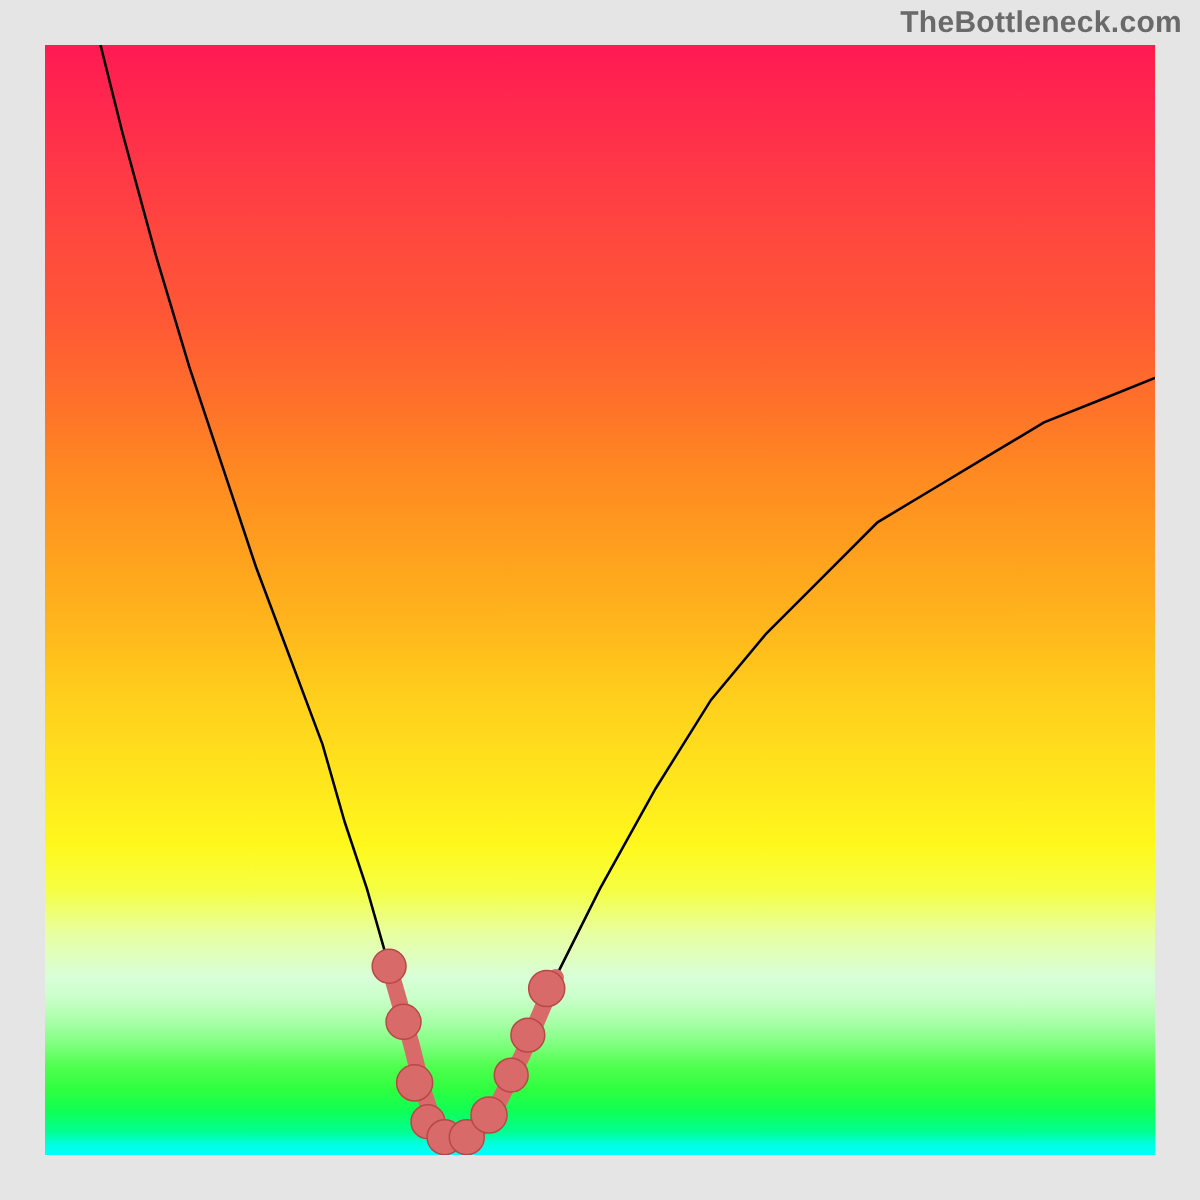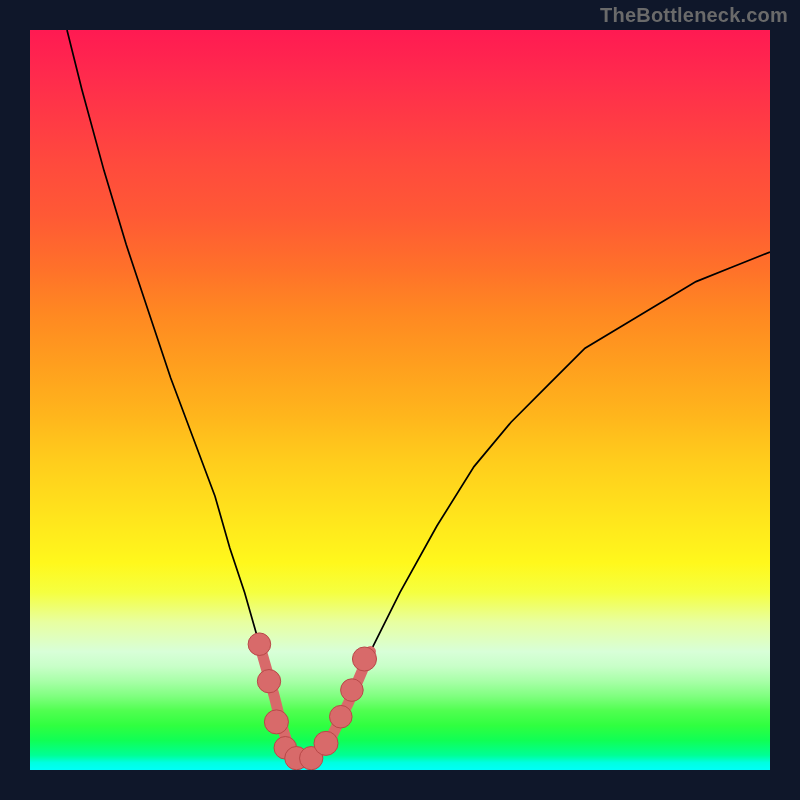--- a/index.html
+++ b/index.html
@@ -9,21 +9,21 @@
     height: 800px;
     overflow: hidden;
     background: #000;
   }
   .frame {
     position: absolute;
     left: 0;
     top: 0;
     width: 800px;
     height: 800px;
-    background: #0f172a;
+    background: #e5e5e5;
   }
   .plot-area {
     position: absolute;
     left: 30px;
     top: 30px;
     width: 740px;
     height: 740px;
     background: linear-gradient(
       to bottom,
       #ff1a52 0%,

